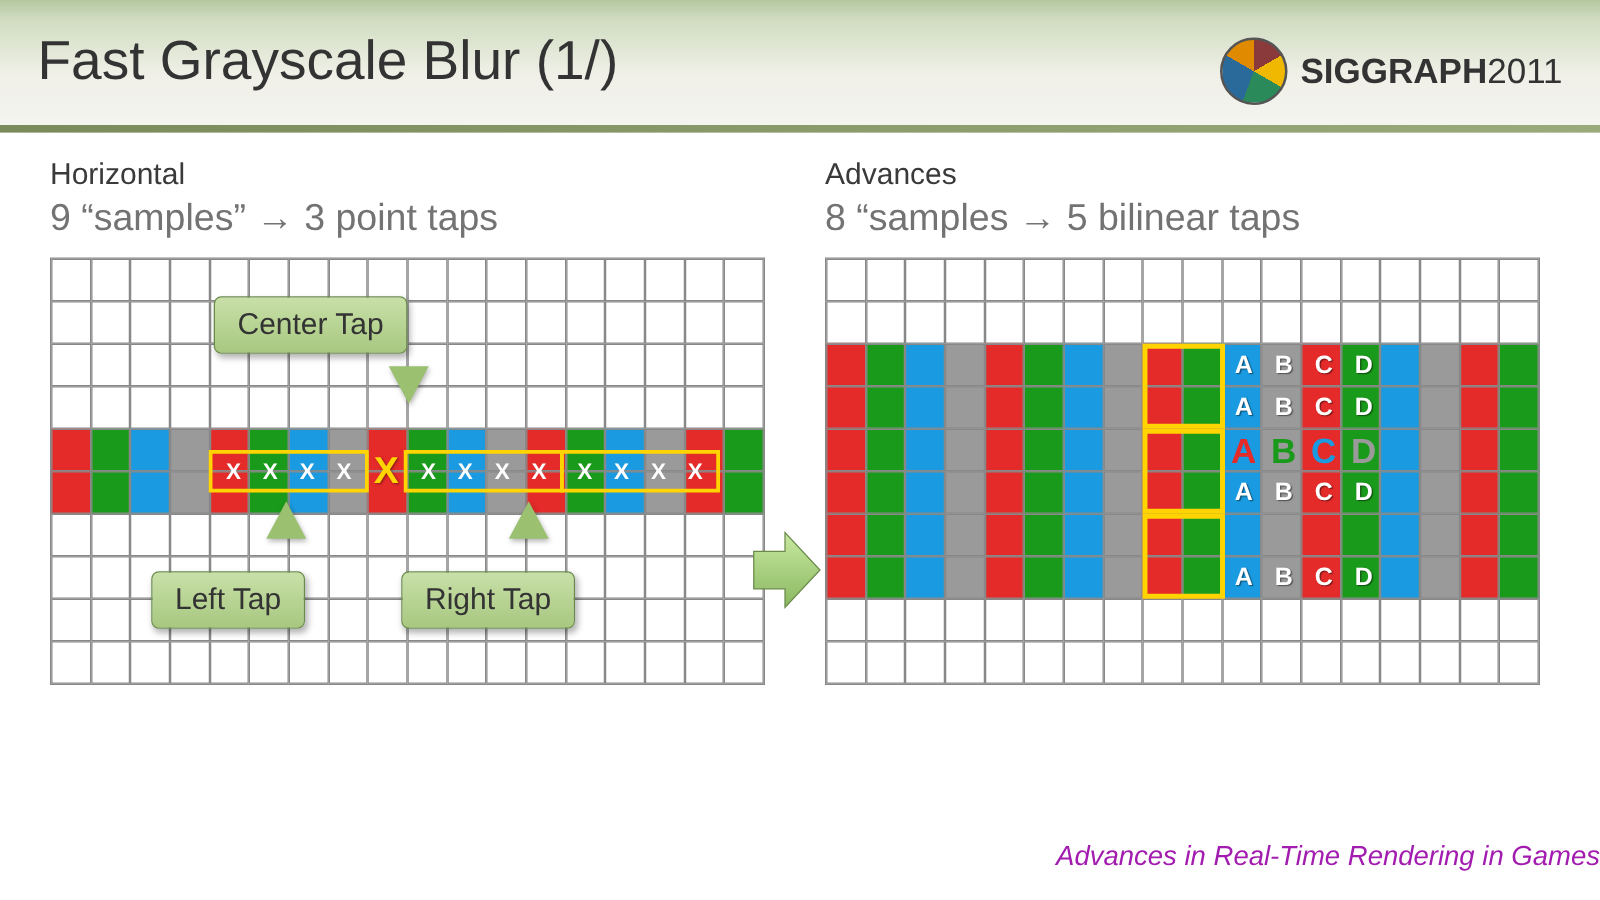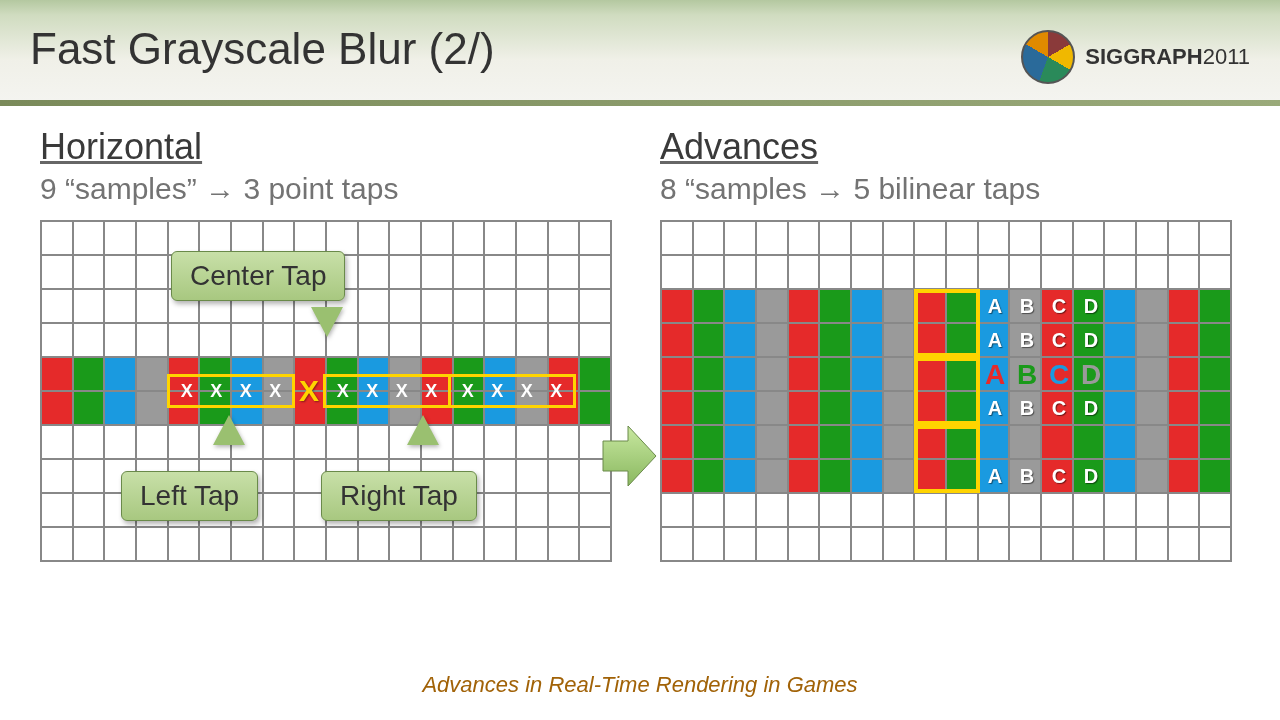--- a/index.html
+++ b/index.html
@@ -1,53 +1,53 @@
 <!DOCTYPE html>
 <html><head>
 <meta charset="utf-8">
 <style>
 html,body{margin:0;padding:0;width:1280px;height:720px;font-family:Arial,Helvetica,sans-serif;background:#fff;overflow:hidden}
 .header{position:relative;height:100px;background:linear-gradient(to bottom,#b4c8a0 0%,#d0dcc0 15%,#f0f0e8 60%,#f4f4f0 100%);border-bottom:6px solid;border-image:linear-gradient(to right,#7a8a5a,#9aaa7a) 1;}
 .title{position:absolute;left:30px;top:24px;font-size:44px;color:#333}
 .logo{position:absolute;right:30px;top:30px;display:flex;align-items:center;gap:10px}
 .logo-globe{width:50px;height:50px;border-radius:50%;background:conic-gradient(#8a3a3a 0 60deg,#f0b800 60deg 120deg,#2a8a5a 120deg 200deg,#2a6a9a 200deg 300deg,#e08a00 300deg 360deg);border:2px solid #555}
-.logo-text{font-weight:bold;font-size:22px;color:#333}
+.logo-text{font-weight:bold;font-size:28px;color:#333}
 .logo-text .yr{font-weight:normal}
 .body{position:relative;padding:20px 40px}
 .cols{display:flex;gap:40px}
 .col{flex:1}
-.section-title{font-size:36px;color:#3a3a3a;text-decoration:underline;text-decoration-color:#666;margin-bottom:4px}
+.section-title{font-size:24px;color:#3a3a3a;text-decoration-color:#666;margin-bottom:4px}
 .section-sub{font-size:30px;color:#737373}
 .grid-wrap{position:relative;margin-top:14px;width:570px;height:340px;border:1px solid #888}
 .grid{display:grid;grid-template-columns:repeat(18,1fr);grid-template-rows:repeat(10,1fr);width:100%;height:100%}
 .cell{border:1px solid #888;box-sizing:border-box}
 .red{background:#e52a2a}
 .green{background:#1a9a1a}
 .blue{background:#1a9ae0}
 .gray{background:#9a9a9a}
-.callout{position:absolute;background:linear-gradient(#c8e0a8,#a8c880);border:1px solid #6a8a4a;border-radius:6px;padding:8px 18px;font-size:28px;color:#333;box-shadow:2px 3px 5px rgba(0,0,0,.3)}
+.callout{position:absolute;background:linear-gradient(#c8e0a8,#a8c880);border:1px solid #6a8a4a;border-radius:6px;padding:8px 18px;font-size:24px;color:#333;box-shadow:2px 3px 5px rgba(0,0,0,.3)}
 .arrow-down{position:absolute;width:0;height:0;border-left:16px solid transparent;border-right:16px solid transparent;border-top:30px solid #9ac070;filter:drop-shadow(1px 2px 2px rgba(0,0,0,.3))}
 .arrow-up{position:absolute;width:0;height:0;border-left:16px solid transparent;border-right:16px solid transparent;border-bottom:30px solid #9ac070;filter:drop-shadow(1px 2px 2px rgba(0,0,0,.3))}
 .xrow{position:absolute;display:flex;height:34px;align-items:center}
 .xbox{border:3px solid #ffd400;height:100%;box-sizing:border-box;display:flex;align-items:center;justify-content:space-around;color:#fff;font-weight:bold;font-size:18px;padding:0 2px}
 .bigX{font-size:30px;color:#ffd400;font-weight:bold;padding:0 4px;text-shadow:1px 1px 2px rgba(0,0,0,.4)}
 .big-arrow{position:absolute;left:598px;top:310px}
 .abcd-grid{position:absolute}
 .abcd-row{display:flex;color:#fff;font-weight:bold;font-size:20px;height:34px;align-items:center;gap:0}
 .abcd-row span{width:32px;text-align:center;text-shadow:1px 1px 1px rgba(0,0,0,.5)}
 .abcd-center{position:absolute;display:flex;font-weight:bold;font-size:28px}
 .abcd-center span{width:32px;text-align:center}
 .vert-box{position:absolute;border:4px solid #ffd400;box-sizing:border-box}
-.footer{position:absolute;bottom:22px;width:100%;text-align:center;font-style:italic;font-size:22px;color:#a16207}
+.footer{position:absolute;bottom:22px;width:100%;text-align:right;font-style:italic;font-size:22px;color:#a21caf}
 </style>
 </head>
 <body>
 
 <div class="header">
-  <div class="title">Fast Grayscale Blur (2/)</div>
+  <div class="title">Fast Grayscale Blur (1/)</div>
   <div class="logo">
     <div class="logo-globe"></div>
     <div class="logo-text">
       <span>SIGGRAPH</span><span class="yr">2011</span>
     </div>
   </div>
 </div>
 
 <div class="body">
   <div class="cols">

